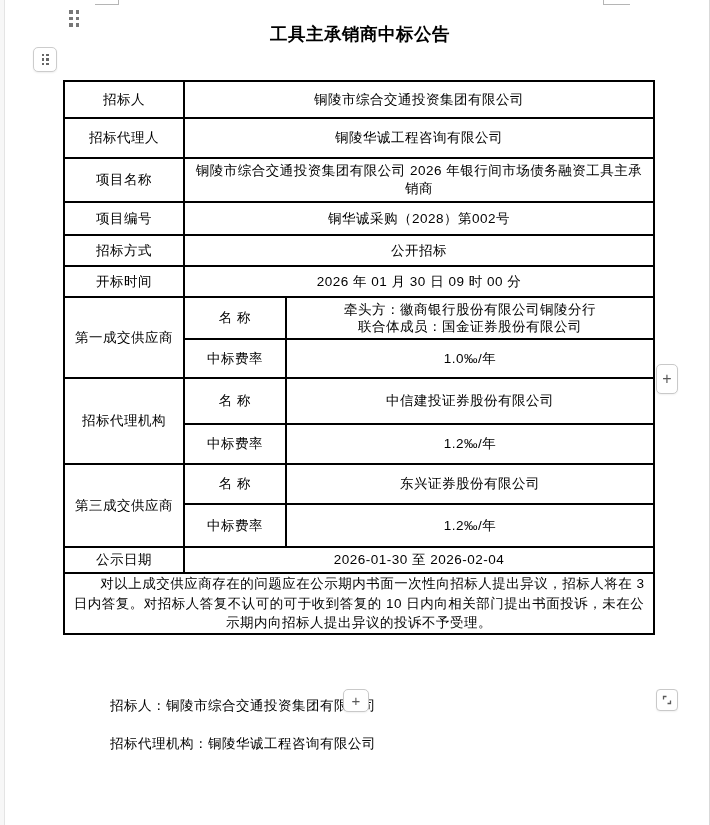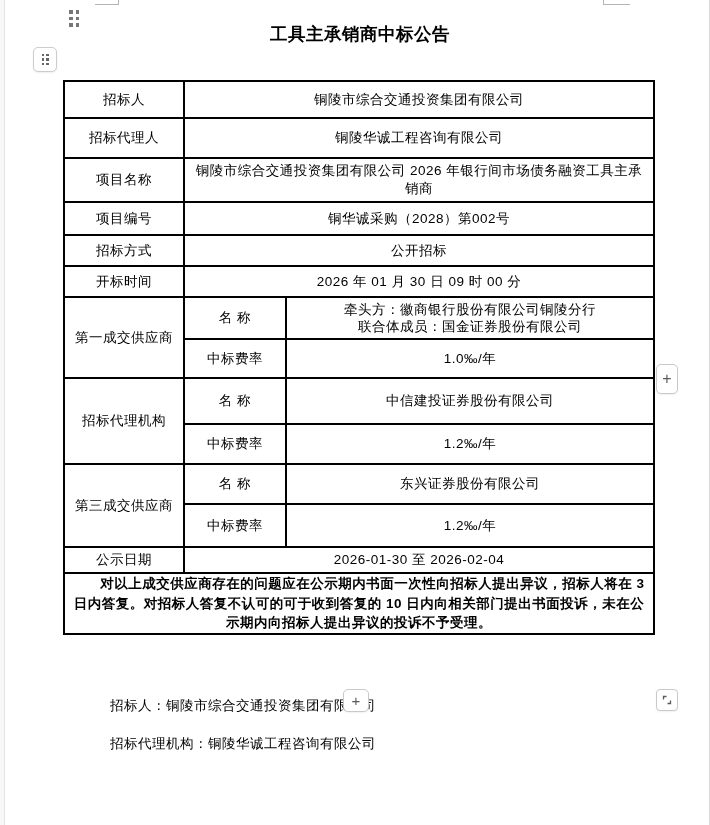--- a/index.html
+++ b/index.html
@@ -29,21 +29,21 @@
   .title span{display:block;}
 
   
   .doc-table{position:absolute;left:63px;top:80px;width:590px;border-collapse:collapse;table-layout:fixed;border-radius:11px;}
   .doc-table td{border:2px solid #000;text-align:center;vertical-align:middle;font-size:13.5px;
                 padding:0 6px;overflow:hidden;letter-spacing:0.5px;}
   .r1{height:37px}.r2{height:40px}.r3{height:44px}.r4{height:33px}.r5{height:31px}.r6{height:31px}
   .s1n{height:42px}.s1r{height:39px}.s2n{height:46px}.s2r{height:40px}.s3n{height:40px}.s3r{height:43px}
   .pub{height:26px}.ntc{height:59px}
   .name-lines span{display:block;line-height:17.5px;}
-  .notice-cell{text-align:left;text-indent:2em;line-height:19.5px;padding:2px 7px;font-weight:bold;}
+  .notice-cell{text-align:left;text-indent:2em;line-height:19.5px;padding:2px 7px;}
 
   
   .fline{position:absolute;left:110px;font-size:13.5px;letter-spacing:0.5px;white-space:nowrap;}
   .f1{top:697px}.f2{top:735px}.f3{top:773px}
 
   
   .ctl{position:absolute;background:#fff;border:1px solid #c9c9c9;border-radius:5px;
        box-shadow:0 1px 2px rgba(0,0,0,.06);display:flex;align-items:center;justify-content:center;
        color:#595959;padding:0;cursor:pointer;font-family:inherit;}
   .side-plus{left:656px;top:364px;width:22px;height:30px;font-size:16px;font-weight:300;line-height:1;}

